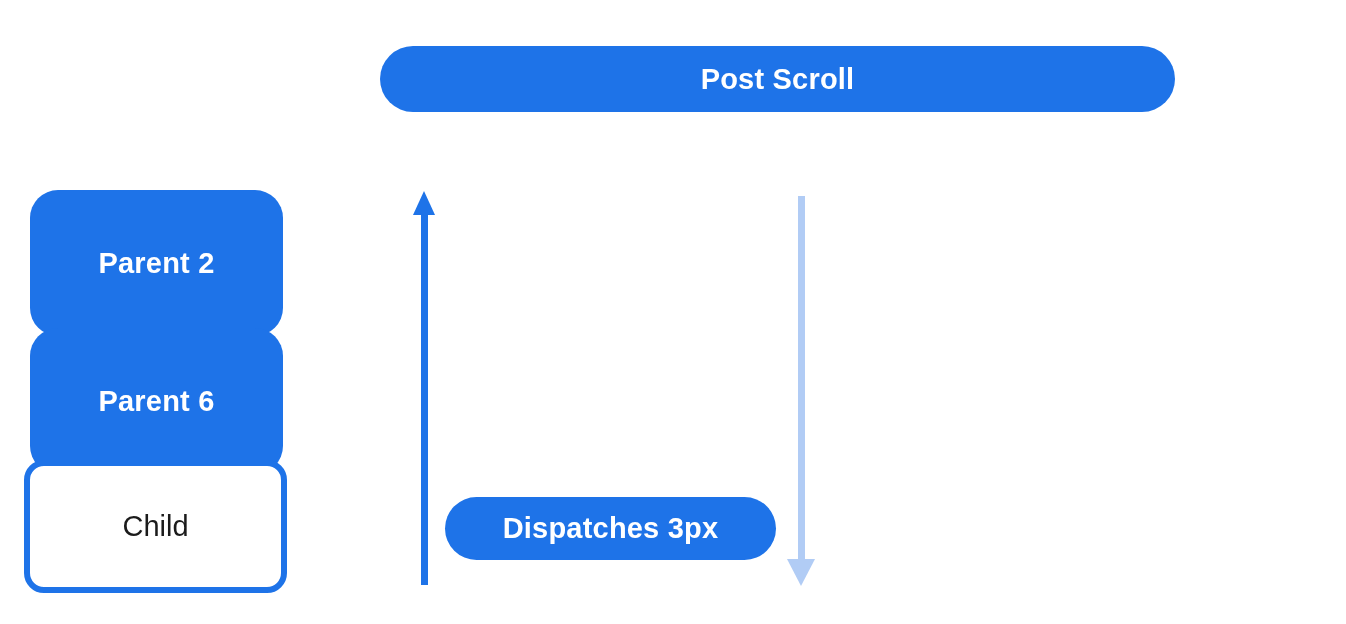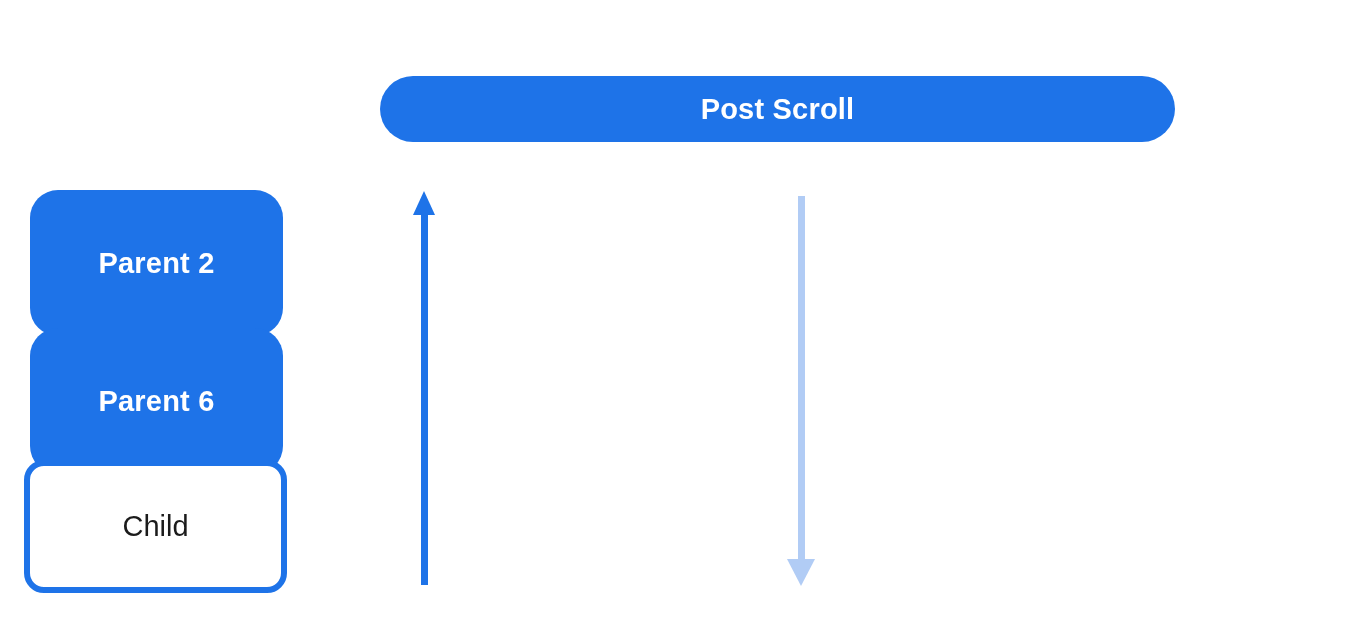--- a/index.html
+++ b/index.html
@@ -32,21 +32,20 @@
   }
   .title-pill {
     left: 380px; top: 46px;
     width: 795px; height: 66px;
     background: var(--primary-blue);
     border-radius: 33px;
     color: #fff;
     font-size: 29px;
     font-weight: 700;
     letter-spacing: 0.2px;
-    margin-top: 30px;
   }
   .delta-pill {
     left: 446px; top: 219px;
     width: 326px; height: 67px;
     background: var(--surface-white);
     border: 1px solid var(--pill-border);
     border-radius: 34px;
     box-shadow: 0 6px 14px rgba(0,0,0,0.10), 0 1px 3px rgba(0,0,0,0.06);
     color: var(--text-dark);
     font-size: 29px;
@@ -151,19 +150,22 @@
   <div class="node outlined">
     <span>Child</span>
   </div>
 
   <div class="arrow arrow-up">
     <div class="head"></div>
     <div class="shaft"></div>
   </div>
 
 
+  <div class="pill dispatch-pill">
+    <span>Dispatches 3px</span>
+  </div>
 
   <div class="arrow arrow-down">
     <div class="shaft"></div>
     <div class="head"></div>
   </div>
 
 </div>
 
 </body></html>

